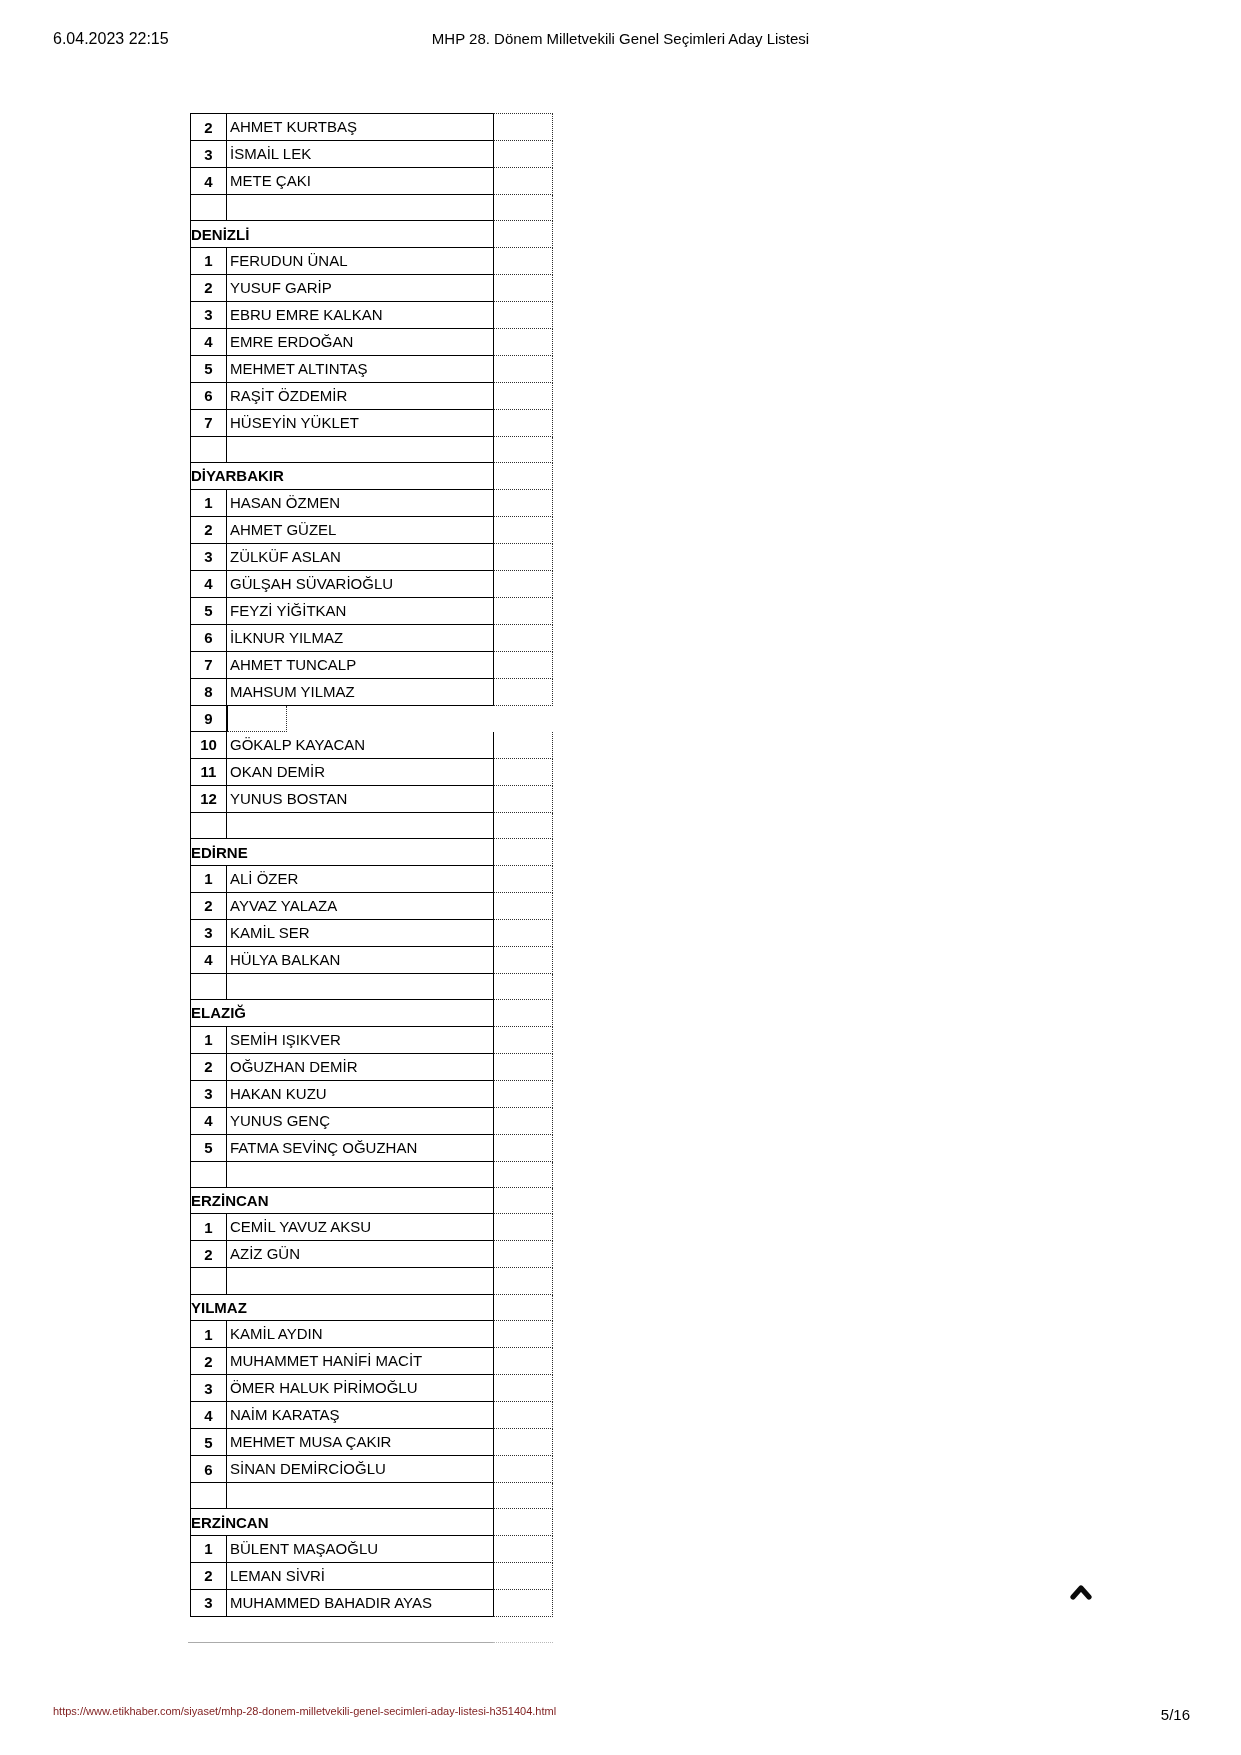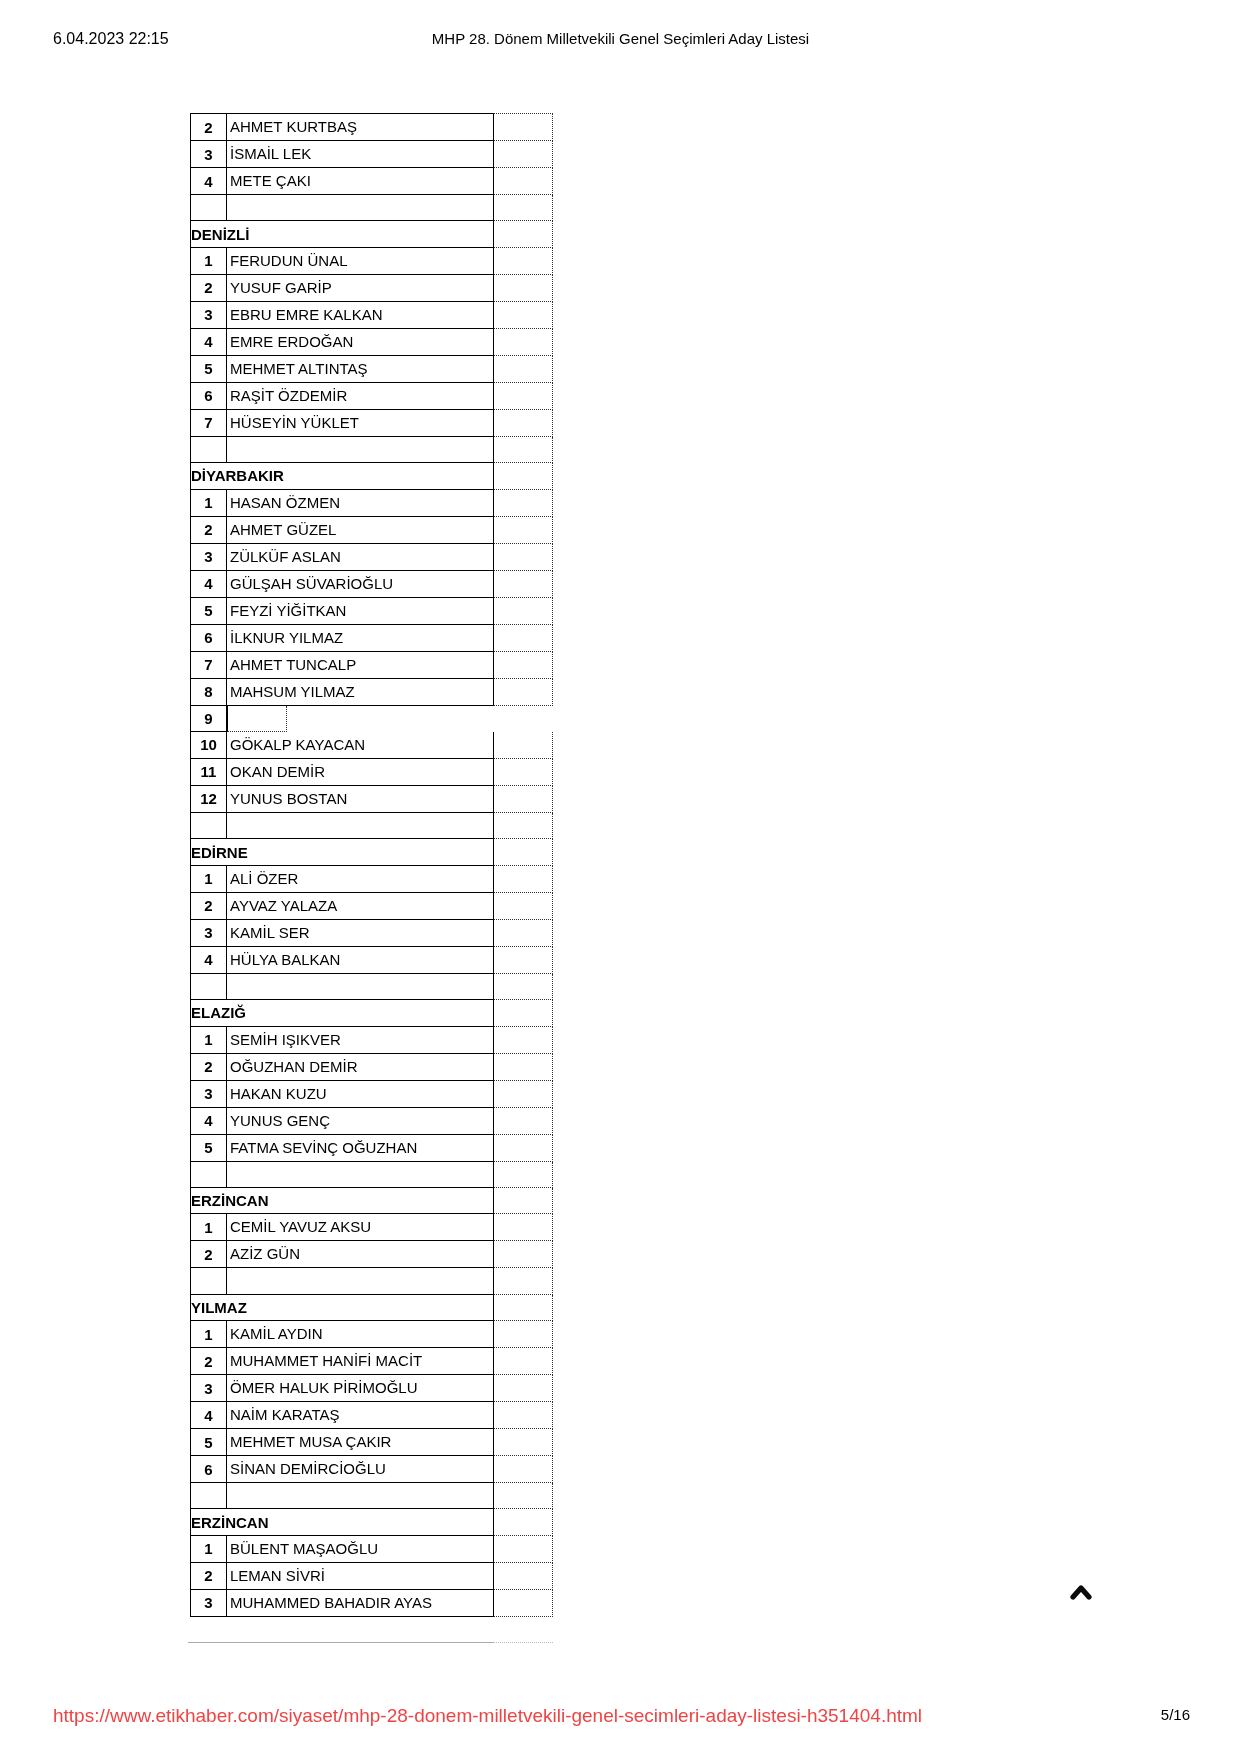--- a/index.html
+++ b/index.html
@@ -33,21 +33,21 @@
   .row:first-child .c3 { border-top:1.5px dotted #2f2f2f; }
 
   .after-line { position:absolute; left:188px; top:1642px; width:365px; display:flex; }
   .after-line .solid-seg { width:305px; border-top:1.5px solid #ababab; }
   .after-line .dot-seg { width:60px; border-top:1.5px dotted #b8b8b8; }
 
   .scroll-top {
     position:absolute; left:1064px; top:1576px; width:34px; height:32px;
     display:flex; align-items:center; justify-content:center; cursor:pointer; background:transparent;
   }
-  .ftr-url { position:absolute; left:53px; top:1705px; font-size:19px; color:#ef4444; text-decoration:none; }
+  .ftr-url { position:absolute; left:53px; top:1705px; font-size:11px; color:#7f1d1d; text-decoration:none; }
   .ftr-page { position:absolute; right:51px; top:1706px; font-size:15px; }
 </style>
 </head>
 <body>
 
 <div class="hdr-date">6.04.2023 22:15</div>
 <div class="hdr-title">MHP 28. Dönem Milletvekili Genel Seçimleri Aday Listesi</div>
 
 <div class="tbl" id="candidate-table">
     <div class="row">

